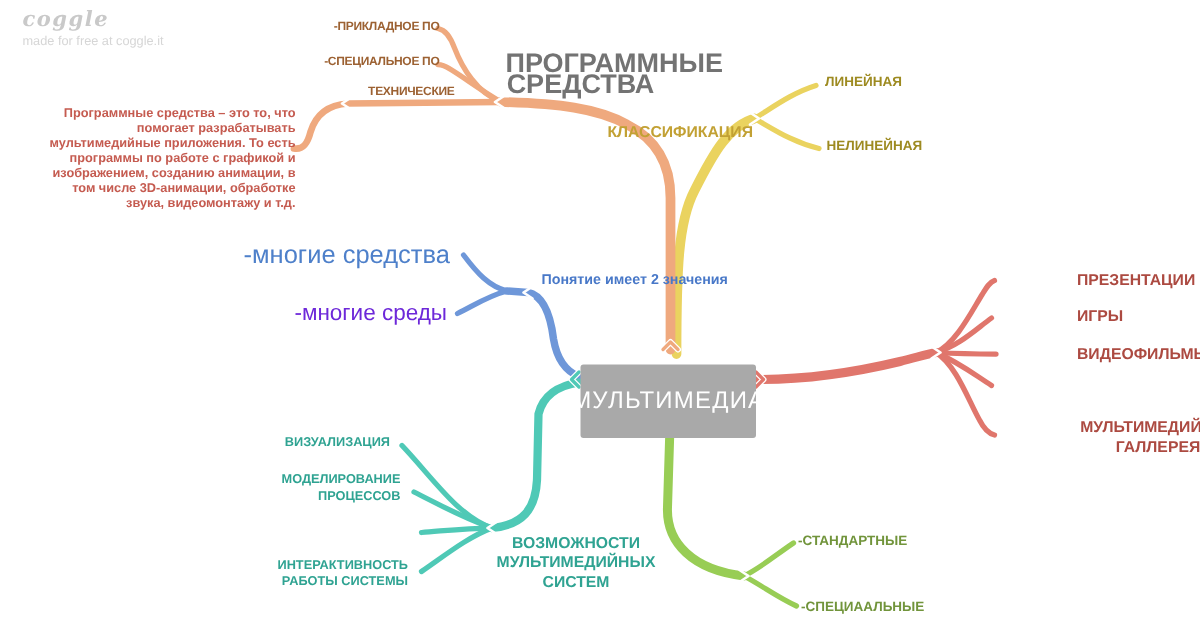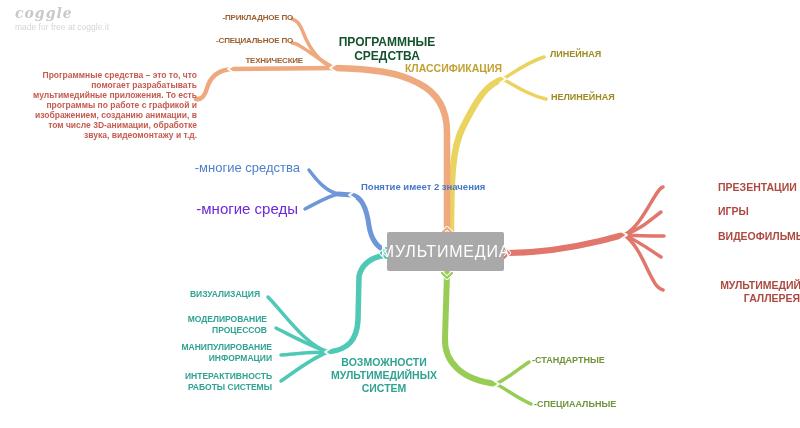--- a/index.html
+++ b/index.html
@@ -6,33 +6,33 @@
   #canvas{position:relative;width:800px;height:428px;background:#ffffff;overflow:hidden;
           font-family:"Liberation Sans","DejaVu Sans",sans-serif;}
   #lines{position:absolute;left:0;top:0;z-index:1;}
   .lbl{position:absolute;z-index:2;white-space:nowrap;cursor:default;text-align:center;}
   .wrap{white-space:normal;}
   
   .wm-logo{font-family:"DejaVu Serif",serif;font-style:italic;font-weight:bold;
            font-size:14px;color:#c9c9c9;letter-spacing:1px;}
   .wm-tag{font-size:8.5px;color:#d6d6d6;}
   
-  .center-node{position:absolute;z-index:3;left:387px;top:232px;width:117px;height:39px;
+  .center-node{position:absolute;z-index:3;left:387px;top:243px;width:117px;height:49px;
                background:#a9a9a9;border-radius:2px;color:#ffffff;font-size:16px;
                letter-spacing:0.8px;display:flex;align-items:center;justify-content:center;}
   
   .sw-def{font-size:8.5px;font-weight:600;line-height:10px;color:#c55b50;text-align:right;}
   .sw-child{font-size:8px;font-weight:bold;color:#9c6132;letter-spacing:-0.2px;text-align:right;}
-  .sw-title{font-size:12px;font-weight:bold;color:#14532d;line-height:14px;}
+  .sw-title{font-size:18px;font-weight:bold;color:#737373;line-height:14px;}
   
-  .cl-title{font-size:10.5px;font-weight:bold;color:#c2a134;text-align:right;}
+  .cl-title{font-size:10.5px;font-weight:bold;color:#c2a134;text-align:right;margin-top:20px;}
   .cl-child{font-size:9px;font-weight:bold;color:#9d8a20;}
   
   .mn-title{font-size:9.5px;font-weight:bold;color:#4878c8;}
-  .mn-child1{font-size:13px;color:#4e80ca;text-align:left;}
+  .mn-child1{font-size:17px;color:#4e80ca;text-align:left;}
   .mn-child2{font-size:15px;color:#6d28d9;text-align:right;}
   
   .ap-title{font-size:12px;font-weight:bold;color:#a6453e;line-height:14px;text-align:right;}
   .ap-child{font-size:10.5px;font-weight:bold;color:#ac4a41;line-height:12.5px;padding-left:48px;}
   
   .cp-title{font-size:10.5px;font-weight:bold;color:#2fa392;line-height:13px;}
   .cp-child{font-size:8.5px;font-weight:bold;color:#2fa392;line-height:10.5px;text-align:right;}
   
   .tc-title{font-size:12px;font-weight:bold;color:#4fa03c;line-height:14px;text-align:right;}
   .tc-child{font-size:9px;font-weight:bold;color:#71943b;}
@@ -132,19 +132,18 @@
   <div class="lbl mn-child2" style="right:502px;top:200px;">-многие среды</div>
 
   <div class="lbl ap-child" style="left:670px;top:181px;">ПРЕЗЕНТАЦИИ</div>
   <div class="lbl ap-child" style="left:670px;top:205px;">ИГРЫ</div>
   <div class="lbl ap-child" style="left:670px;top:230px;">ВИДЕОФИЛЬМЫ</div>
   <div class="lbl ap-child wrap" style="left:670px;top:279px;width:108px;">МУЛЬТИМЕДИЙНАЯ ГАЛЛЕРЕЯ</div>
 
   <div class="lbl cp-title wrap" style="left:330px;top:356px;width:108px;">ВОЗМОЖНОСТИ МУЛЬТИМЕДИЙНЫХ СИСТЕМ</div>
   <div class="lbl cp-child" style="right:540px;top:289px;">ВИЗУАЛИЗАЦИЯ</div>
   <div class="lbl cp-child wrap" style="right:533px;top:314px;width:92px;">МОДЕЛИРОВАНИЕ ПРОЦЕССОВ</div>
-  <div class="lbl cp-child wrap" style="right:528px;top:342px;width:96px;">МАНИПУЛИРОВАНИЕ ИНФОРМАЦИИ</div>
   <div class="lbl cp-child wrap" style="right:528px;top:371px;width:96px;">ИНТЕРАКТИВНОСТЬ РАБОТЫ СИСТЕМЫ</div>
 
   <div class="lbl tc-child" style="left:532px;top:355px;">-СТАНДАРТНЫЕ</div>
   <div class="lbl tc-child" style="left:534px;top:399px;">-СПЕЦИААЛЬНЫЕ</div>
 
 </div>
 
 </body></html>

